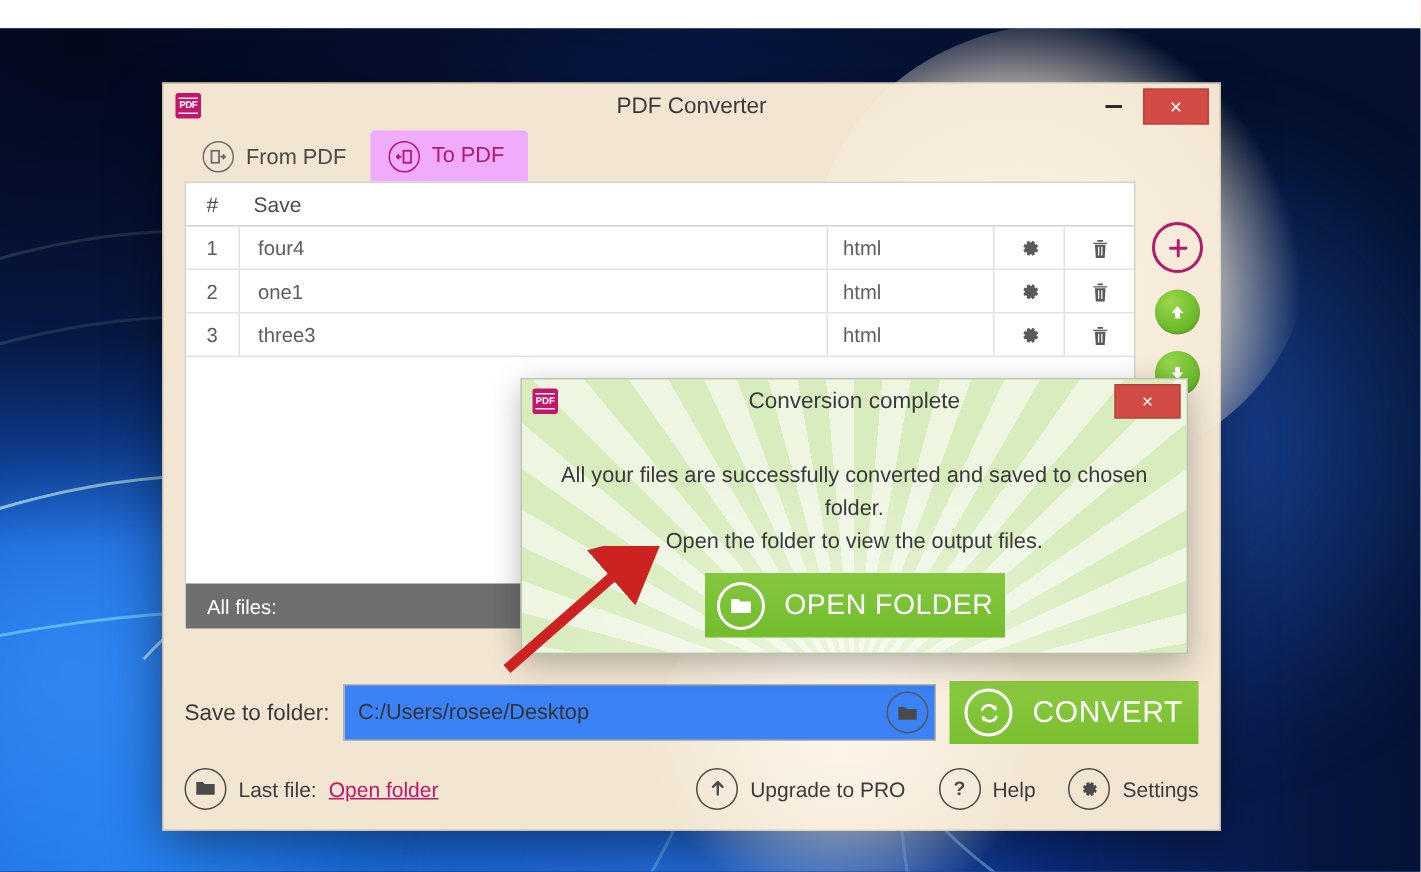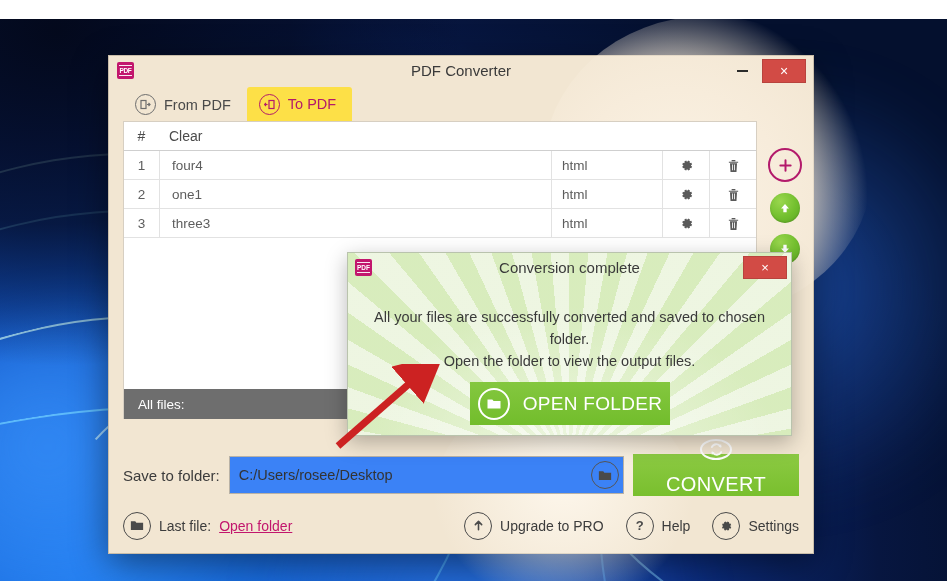--- a/index.html
+++ b/index.html
@@ -117,21 +117,21 @@
     height: 36px; display: flex; align-items: flex-end;
     padding-left: 14px;
     flex: 0 0 auto;
   }
   .tab {
     display: flex; align-items: center; gap: 8px;
     height: 33px; padding: 0 16px 0 12px;
     font-size: 14.5px; color: #4a4a4a;
   }
   .tab.active {
-    background: #fde047;
+    background: #f0abfc;
     color: #b31a6b;
     border-top-left-radius: 3px; border-top-right-radius: 3px;
     height: 34px;
     align-items: center;
   }
   .tabicon {
     width: 19px; height: 19px; border-radius: 50%;
     border: 1.6px solid #6d6d6d;
     display: flex; align-items: center; justify-content: center;
     font-size: 8px; color: #6d6d6d; font-weight: bold;
@@ -252,22 +252,22 @@
     position: absolute; right: 4px; top: 50%; transform: translateY(-50%);
     width: 26px; height: 26px; border-radius: 50%;
     border: 1.7px solid #555;
     display: flex; align-items: center; justify-content: center;
   }
   #convert-btn {
     margin-left: 9px;
     margin-right: 14px;
     width: 166px; height: 42px;
     background: linear-gradient(180deg, #8cca43 0%, #79bf2e 100%);
-    display: flex; align-items: center; justify-content: flex-end; gap: 13px;
-    color: #fff; font-size: 20px; letter-spacing: .4px; flex-direction: column;
+    display: flex; align-items: center; justify-content: center; gap: 13px;
+    color: #fff; font-size: 20px; letter-spacing: .4px;
   }
   #convert-btn .cvt-ic {
     width: 28px; height: 28px; border-radius: 50%;
     border: 2px solid #fff; display:flex; align-items:center; justify-content:center;
   }
 
   
   #footer {
     position: relative;
     height: 55px;
@@ -408,21 +408,21 @@
             </svg>
         </span>
         <span>To PDF</span>
       </div>
     </div>
 
     <div id="body">
       <div id="list-area">
         <div id="tbl-head">
           <div class="col-num">#</div>
-          <div class="col-from">Clear</div>
+          <div class="col-from">Save</div>
           <div class="col-gear"></div>
           <div class="col-trash"></div>
         </div>
         <div id="tbl-body">
             <div class="trow">
               <div class="col-num">1</div>
               <div class="col-name">four4</div>
               <div class="col-from">html</div>
               <div class="col-gear">
                 <svg width="15" height="15" viewBox="0 0 16 16" class="gear-ic">

